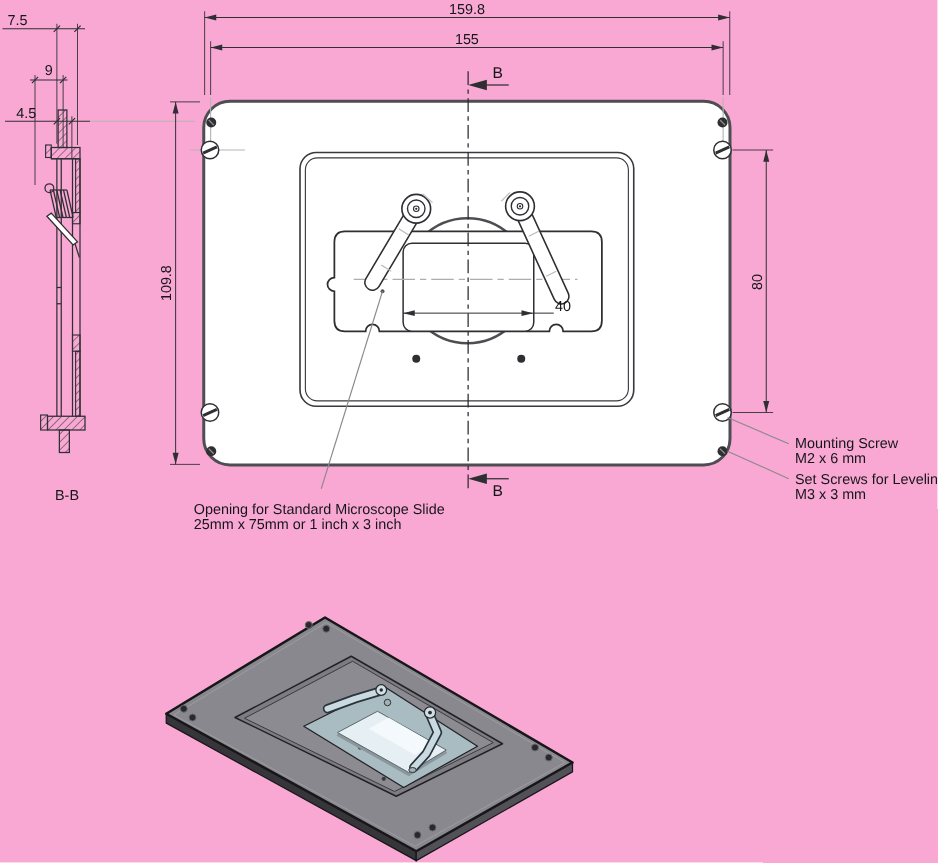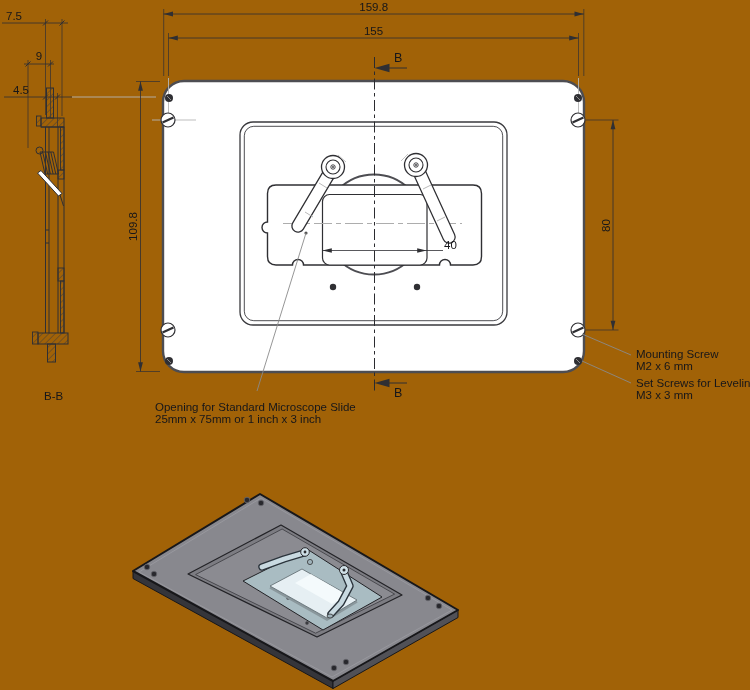--- a/index.html
+++ b/index.html
@@ -1,16 +1,16 @@
 <!DOCTYPE html>
 <html><head>
 <meta charset="utf-8">
 <style>
   html,body{margin:0;padding:0;background:#ffffff;}
-  .stage{position:relative;width:750px;height:690px;background:#a16207;overflow:hidden;}
+  .stage{position:relative;width:750px;height:690px;background:#f9a8d4;overflow:hidden;}
   svg{display:block;}
   .txt{font-family:"Liberation Sans",sans-serif;font-size:11.5px;fill:#16161a;}
   .txtB{font-family:"Liberation Sans",sans-serif;font-size:12.5px;fill:#16161a;}
   .thin{stroke:#2f2f33;stroke-width:1;}
   .thick-gray{stroke:#4d4d52;stroke-width:2.4;}
   .dimline{stroke:#2f2f33;stroke-width:0.8;}
   .ext{stroke:#2f2f33;stroke-width:0.7;}
   .constr{stroke:#b5b5b5;stroke-width:0.9;}
   .leader{stroke:#8a8a8a;stroke-width:0.9;}
   .arrow{fill:#2f2f33;stroke:none;}

